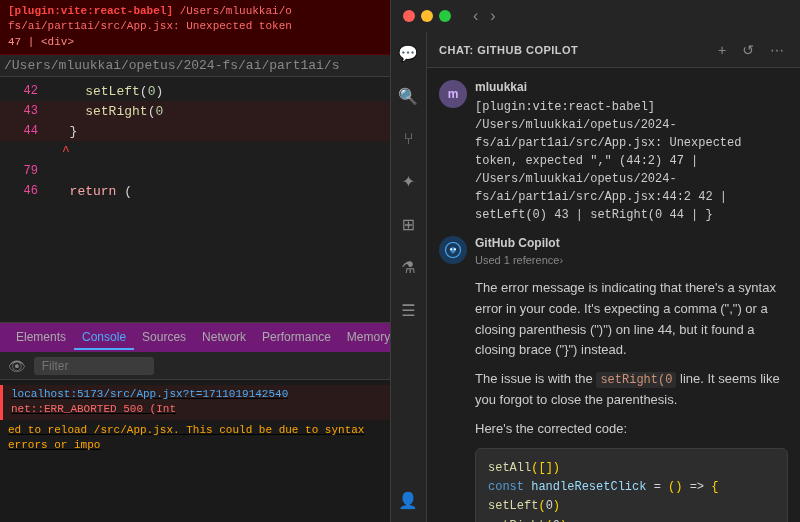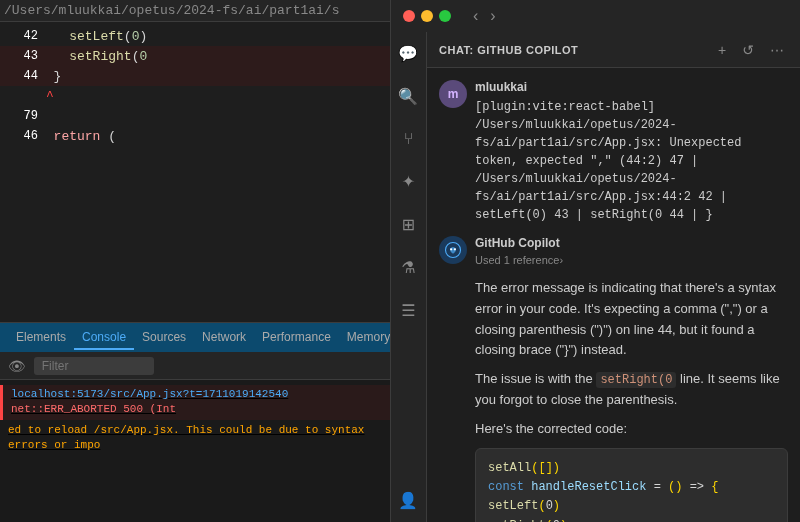--- a/index.html
+++ b/index.html
@@ -39,23 +39,24 @@
       font-size: 13px;
       overflow: hidden;
     }
     .code-line {
       display: flex;
       align-items: center;
       height: 20px;
       padding: 0 8px;
     }
     .line-number {
-      color: #ffffff;
+      color: #ec4899;
       width: 30px;
       text-align: right;
+      margin-right: 16px;
       font-size: 12px;
       user-select: none;
       flex-shrink: 0;
     }
     .line-content {
       color: #d4d4d4;
       white-space: pre;
     }
     .keyword { color: #fca5a5; }
     .fn-name { color: #dcdcaa; }
@@ -64,21 +65,21 @@
       background: #2d1b1b;
     }
     .caret-indicator {
       color: #ff4444;
       margin-left: 54px;
       font-size: 13px;
     }
 
     
     .devtools-bar {
-      background: #0c4a6e;
+      background: #701a75;
       border-top: 1px solid #3c3c3c;
       height: 30px;
       display: flex;
       align-items: center;
       padding: 0 8px;
     }
     .devtools-tab {
       color: #aaa;
       font-size: 12px;
       padding: 4px 8px;
@@ -367,20 +368,27 @@
     .code-var { color: #9cdcfe; }
     .code-arrow { color: #d4d4d4; }
     .code-bracket { color: #ffd700; }
     .code-normal { color: #d4d4d4; }
   </style>
 </head>
 <body>
 
 <div class="left-panel">
 
+  <div class="error-bar">
+    <span class="plugin-tag">[plugin:vite:react-babel]</span>
+    <span> /Users/mluukkai/o</span><br>
+    <span>fs/ai/part1ai/src/App.jsx:</span>
+    <span> Unexpected token</span><br>
+    <span style="color:#ff8888">  47 |   &lt;div&gt;</span>
+  </div>
 
   <div style="background:#252525; color:#888; font-size:13px; padding:3px 4px; font-family:'Courier New',monospace; border-bottom:1px solid #3c3c3c;">
     /Users/mluukkai/opetus/2024-fs/ai/part1ai/s
   </div>
 
   <div class="code-area">
     <div class="code-line">
       <span class="line-number">42</span>
       <span class="line-content">    <span class="fn-name">setLeft</span>(<span class="number">0</span>)</span>
     </div>

